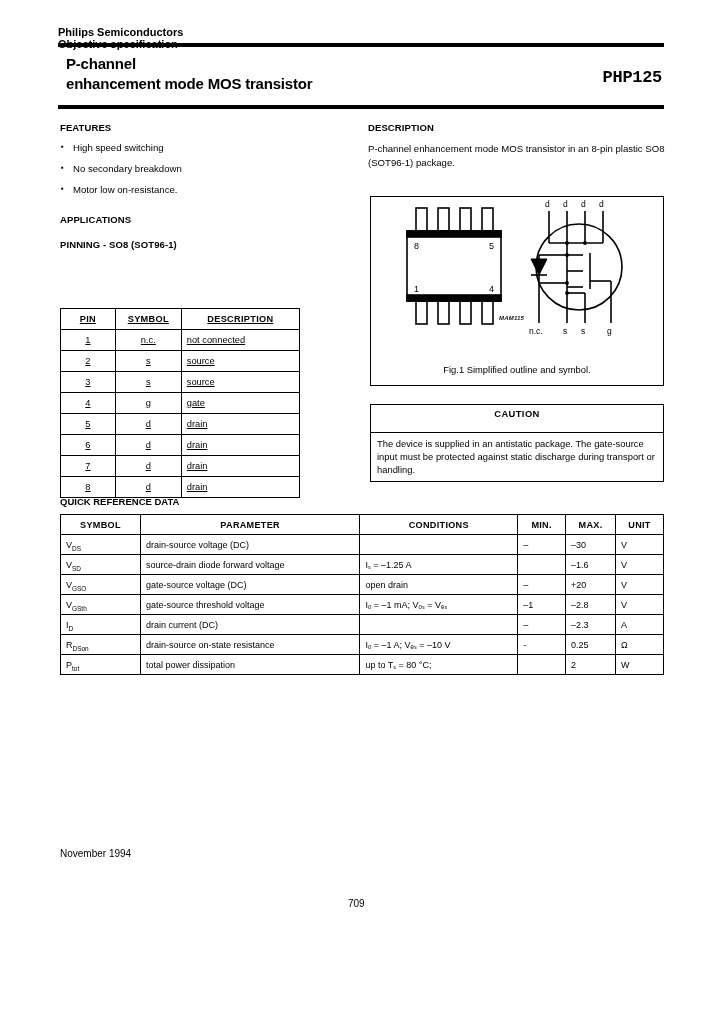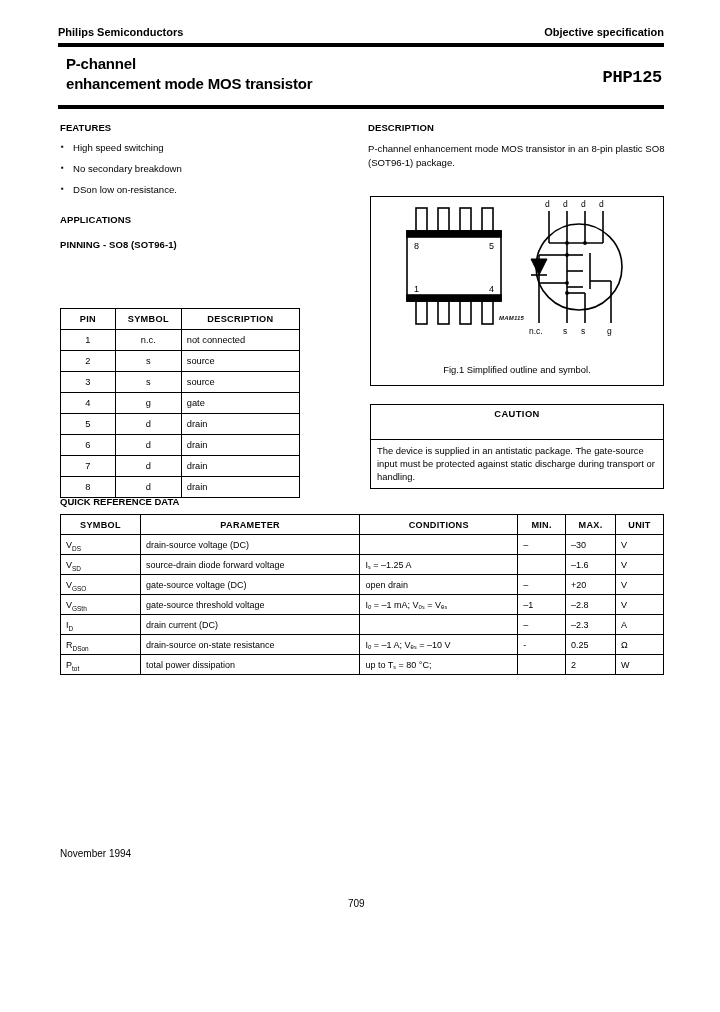--- a/index.html
+++ b/index.html
@@ -9,21 +9,21 @@
     font-family:"Liberation Sans", sans-serif;
     color:#000;
     -webkit-font-smoothing:none;
   }
   .page{position:relative;width:720px;height:1012px;overflow:hidden;}
 
   
   .hdr-row{
     position:absolute;left:58px;top:26px;width:606px;
     display:flex;justify-content:space-between;
-    font-size:11px;font-weight:bold;
+    font-size:11px;font-weight:bold;flex-direction:column;
   }
   .rule{position:absolute;left:58px;background:#000;}
   .rule-top{top:43px;width:606px;height:4px;}
   .rule-bot{top:105px;width:606px;height:4px;}
 
   .title-block{position:absolute;left:66px;top:54px;width:480px;}
   .title-block .t1,.title-block .t2{
     font-size:15px;font-weight:bold;letter-spacing:-0.2px;line-height:20px;
   }
   .part-no{
@@ -45,20 +45,21 @@
   ul.bullets li:before{
     content:"\25AA";position:absolute;left:1px;top:-1px;font-size:8px;
   }
   .desc-text{font-size:9.6px;line-height:13.5px;margin-top:9px;}
 
   
   table{border-collapse:collapse;}
   .pin-table{
     position:absolute;left:60px;top:308px;width:240px;
     font-size:9.3px;
+    text-decoration:underline;
   }
   .pin-table th,.pin-table td{
     border:1.2px solid #000;padding:2px 4px;height:16px;
   }
   .pin-table th{font-weight:bold;text-align:center;font-size:9.2px;letter-spacing:0.3px;}
   .pin-table td.c{text-align:center;}
   .pin-table td.l{text-align:left;padding-left:5px;}
   .pin-table col.c1{width:74px;}
   .pin-table col.c2{width:76px;}
   .pin-table col.c3{width:146px;}
@@ -77,21 +78,21 @@
     font-style:italic;font-weight:bold;letter-spacing:0.2px;color:#111;
   }
 
   
   .caution{
     position:absolute;left:370px;top:404px;width:292px;
     border:1.2px solid #000;
   }
   .caution-head{
     text-align:center;font-size:9.4px;font-weight:bold;
-    border-bottom:1.2px solid #000;padding:3px 0 20px 0;letter-spacing:0.4px;
+    border-bottom:1.2px solid #000;padding:3px 0 13px 0;letter-spacing:0.4px;
   }
   .caution-body{font-size:9.4px;line-height:13px;padding:4px 6px 5px 6px;}
 
   
   .qr-head{position:absolute;left:60px;top:496px;font-size:9.5px;font-weight:bold;}
   .qr-table{
     position:absolute;left:60px;top:514px;width:604px;font-size:9px;
   }
   .qr-table th,.qr-table td{
     border:1.2px solid #000;height:17px;padding:1px 4px;vertical-align:middle;
@@ -130,21 +131,21 @@
     <div class="t2">enhancement mode MOS transistor</div>
   </div>
   <div class="part-no">PHP125</div>
   <div class="rule rule-bot"></div>
 
   <div class="col-left">
     <div class="sec-head">FEATURES</div>
     <ul class="bullets">
       <li>High speed switching</li>
       <li>No secondary breakdown</li>
-      <li>DSon low on-resistance.</li>
+      <li>Motor low on-resistance.</li>
     </ul>
     <div class="sec-head" style="margin-top:18px;">APPLICATIONS</div>
     <div class="sec-head" style="margin-top:14px;">PINNING - SO8 (SOT96-1)</div>
   </div>
 
   <table class="pin-table">
     <colgroup>
         <col class="c1">
         <col class="c2">
         <col class="c3">

